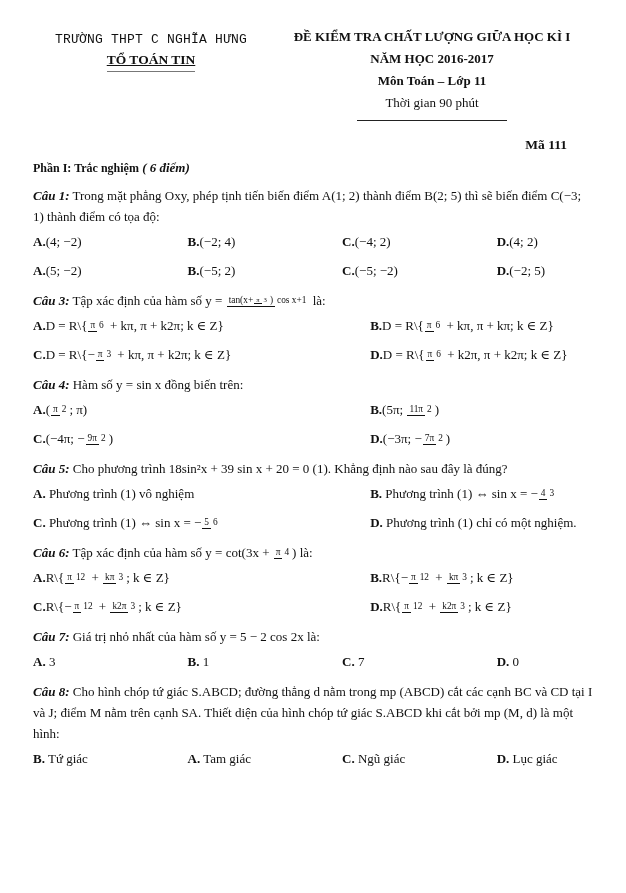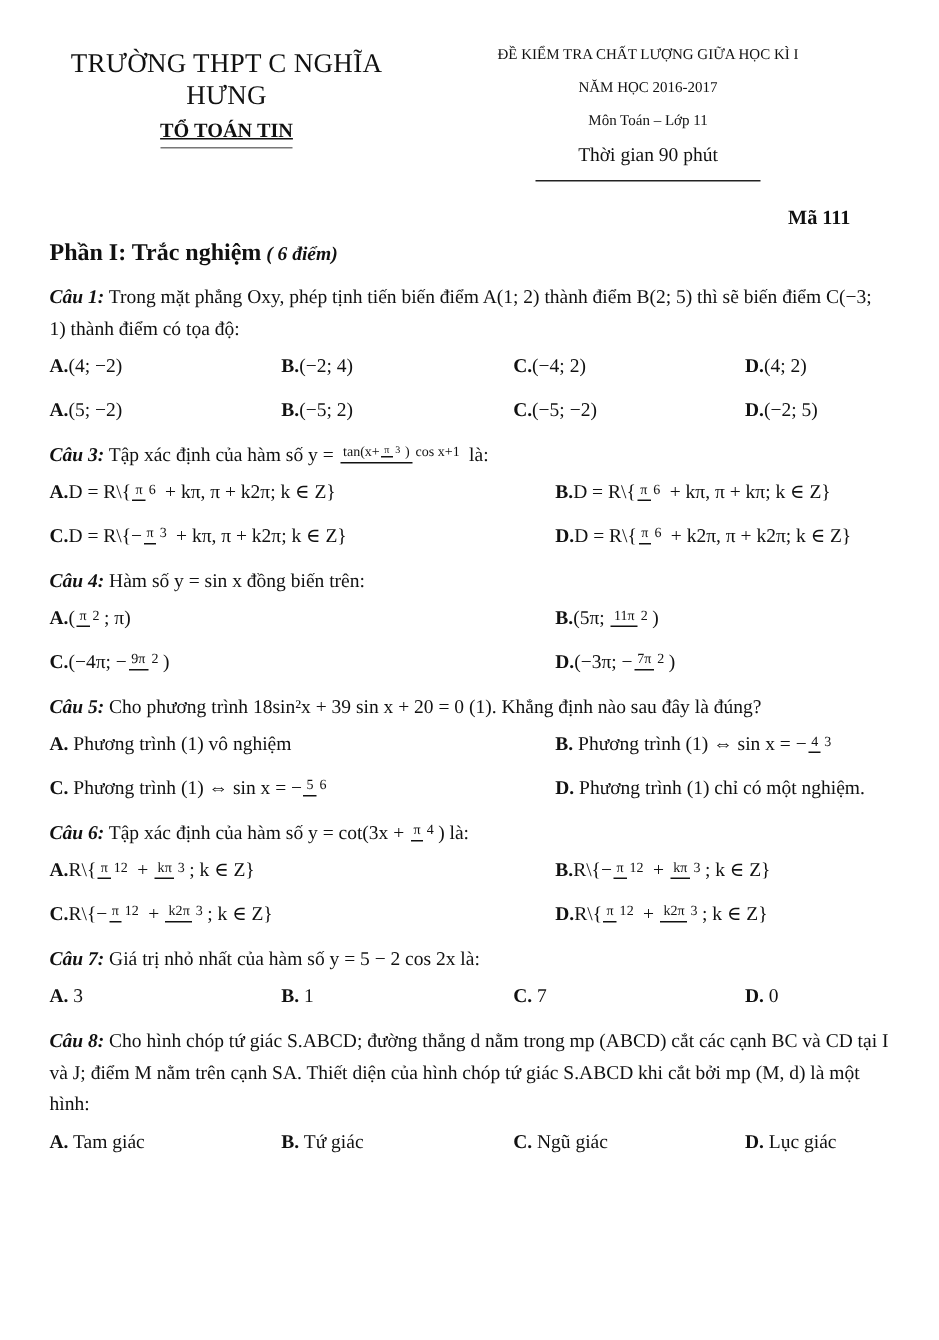--- a/index.html
+++ b/index.html
@@ -10,31 +10,31 @@
     color: #111; font-size: 13px;
   }
   .page {
     width: 626px; height: 893px;
     padding: 26px 31px 0 33px;
     overflow: hidden; background: #fff;
   }
   
   .header { display: flex; }
   .header-left { width: 42%; text-align: center; padding-top: 6px; }
-  .school { font-size: 18px; letter-spacing: 0.2px; }
+  .school { font-size: 13px; letter-spacing: 0.2px; font-family: Liberation Mono, monospace; }
   .dept-wrap { display: inline-block; margin-top: 5px; padding-bottom: 3px; border-bottom: 1px solid #777; }
   .dept { font-weight: bold; text-decoration: underline; font-size: 13.5px; }
   .header-right { width: 58%; text-align: center; }
-  .ht-bold { font-weight: normal; font-size: 10px; line-height: 22px; }
+  .ht-bold { font-weight: bold; font-size: 13px; line-height: 22px; }
   .ht-reg  { font-size: 13px; line-height: 22px; }
   .header-rule { width: 150px; border-bottom: 1.2px solid #222; margin: 6px auto 0 auto; }
   .code-line { text-align: right; padding-right: 28px; font-weight: bold; margin-top: 16px; font-size: 13.5px; }
   
   .section { margin-top: 7px; }
-  .sec-title { font-weight: bold; font-size: 16px; }
+  .sec-title { font-weight: bold; font-size: 12px; }
   .sec-points { font-weight: bold; font-style: italic; }
   
   .q { margin-top: 9px; }
   .qtext { line-height: 21px; }
   .qlabel { font-weight: bold; font-style: italic; }
   .opts { display: grid; margin-top: 5px; align-items: center; }
   .opts.row4 { grid-template-columns: 27.5% 27.5% 27.5% 17.5%; }
   .opts.grid2 { grid-template-columns: 60% 40%; row-gap: 9px; }
   .opt { white-space: nowrap; line-height: 20px; }
   .olabel { font-weight: bold; }
@@ -206,20 +206,20 @@
       <span class="opt"><b class="olabel">B.</b><span> 1</span></span>
       <span class="opt"><b class="olabel">C.</b><span> 7</span></span>
       <span class="opt"><b class="olabel">D.</b><span> 0</span></span>
     </div>
   </div>
 
   <div class="q">
     <p class="qtext"><span class="qlabel">Câu 8:</span>
       <span>Cho hình chóp tứ giác S.ABCD; đường thẳng d nằm trong mp (ABCD) cắt các cạnh BC và CD tại I và J; điểm M nằm trên cạnh SA. Thiết diện của hình chóp tứ giác S.ABCD khi cắt bởi mp (M, d) là một hình:</span></p>
     <div class="opts row4">
+      <span class="opt"><b class="olabel">B.</b><span> Tứ giác</span></span>
       <span class="opt"><b class="olabel">A.</b><span> Tam giác</span></span>
-      <span class="opt"><b class="olabel">B.</b><span> Tứ giác</span></span>
       <span class="opt"><b class="olabel">C.</b><span> Ngũ giác</span></span>
       <span class="opt"><b class="olabel">D.</b><span> Lục giác</span></span>
     </div>
   </div>
 
 </div>
 
 </body></html>

